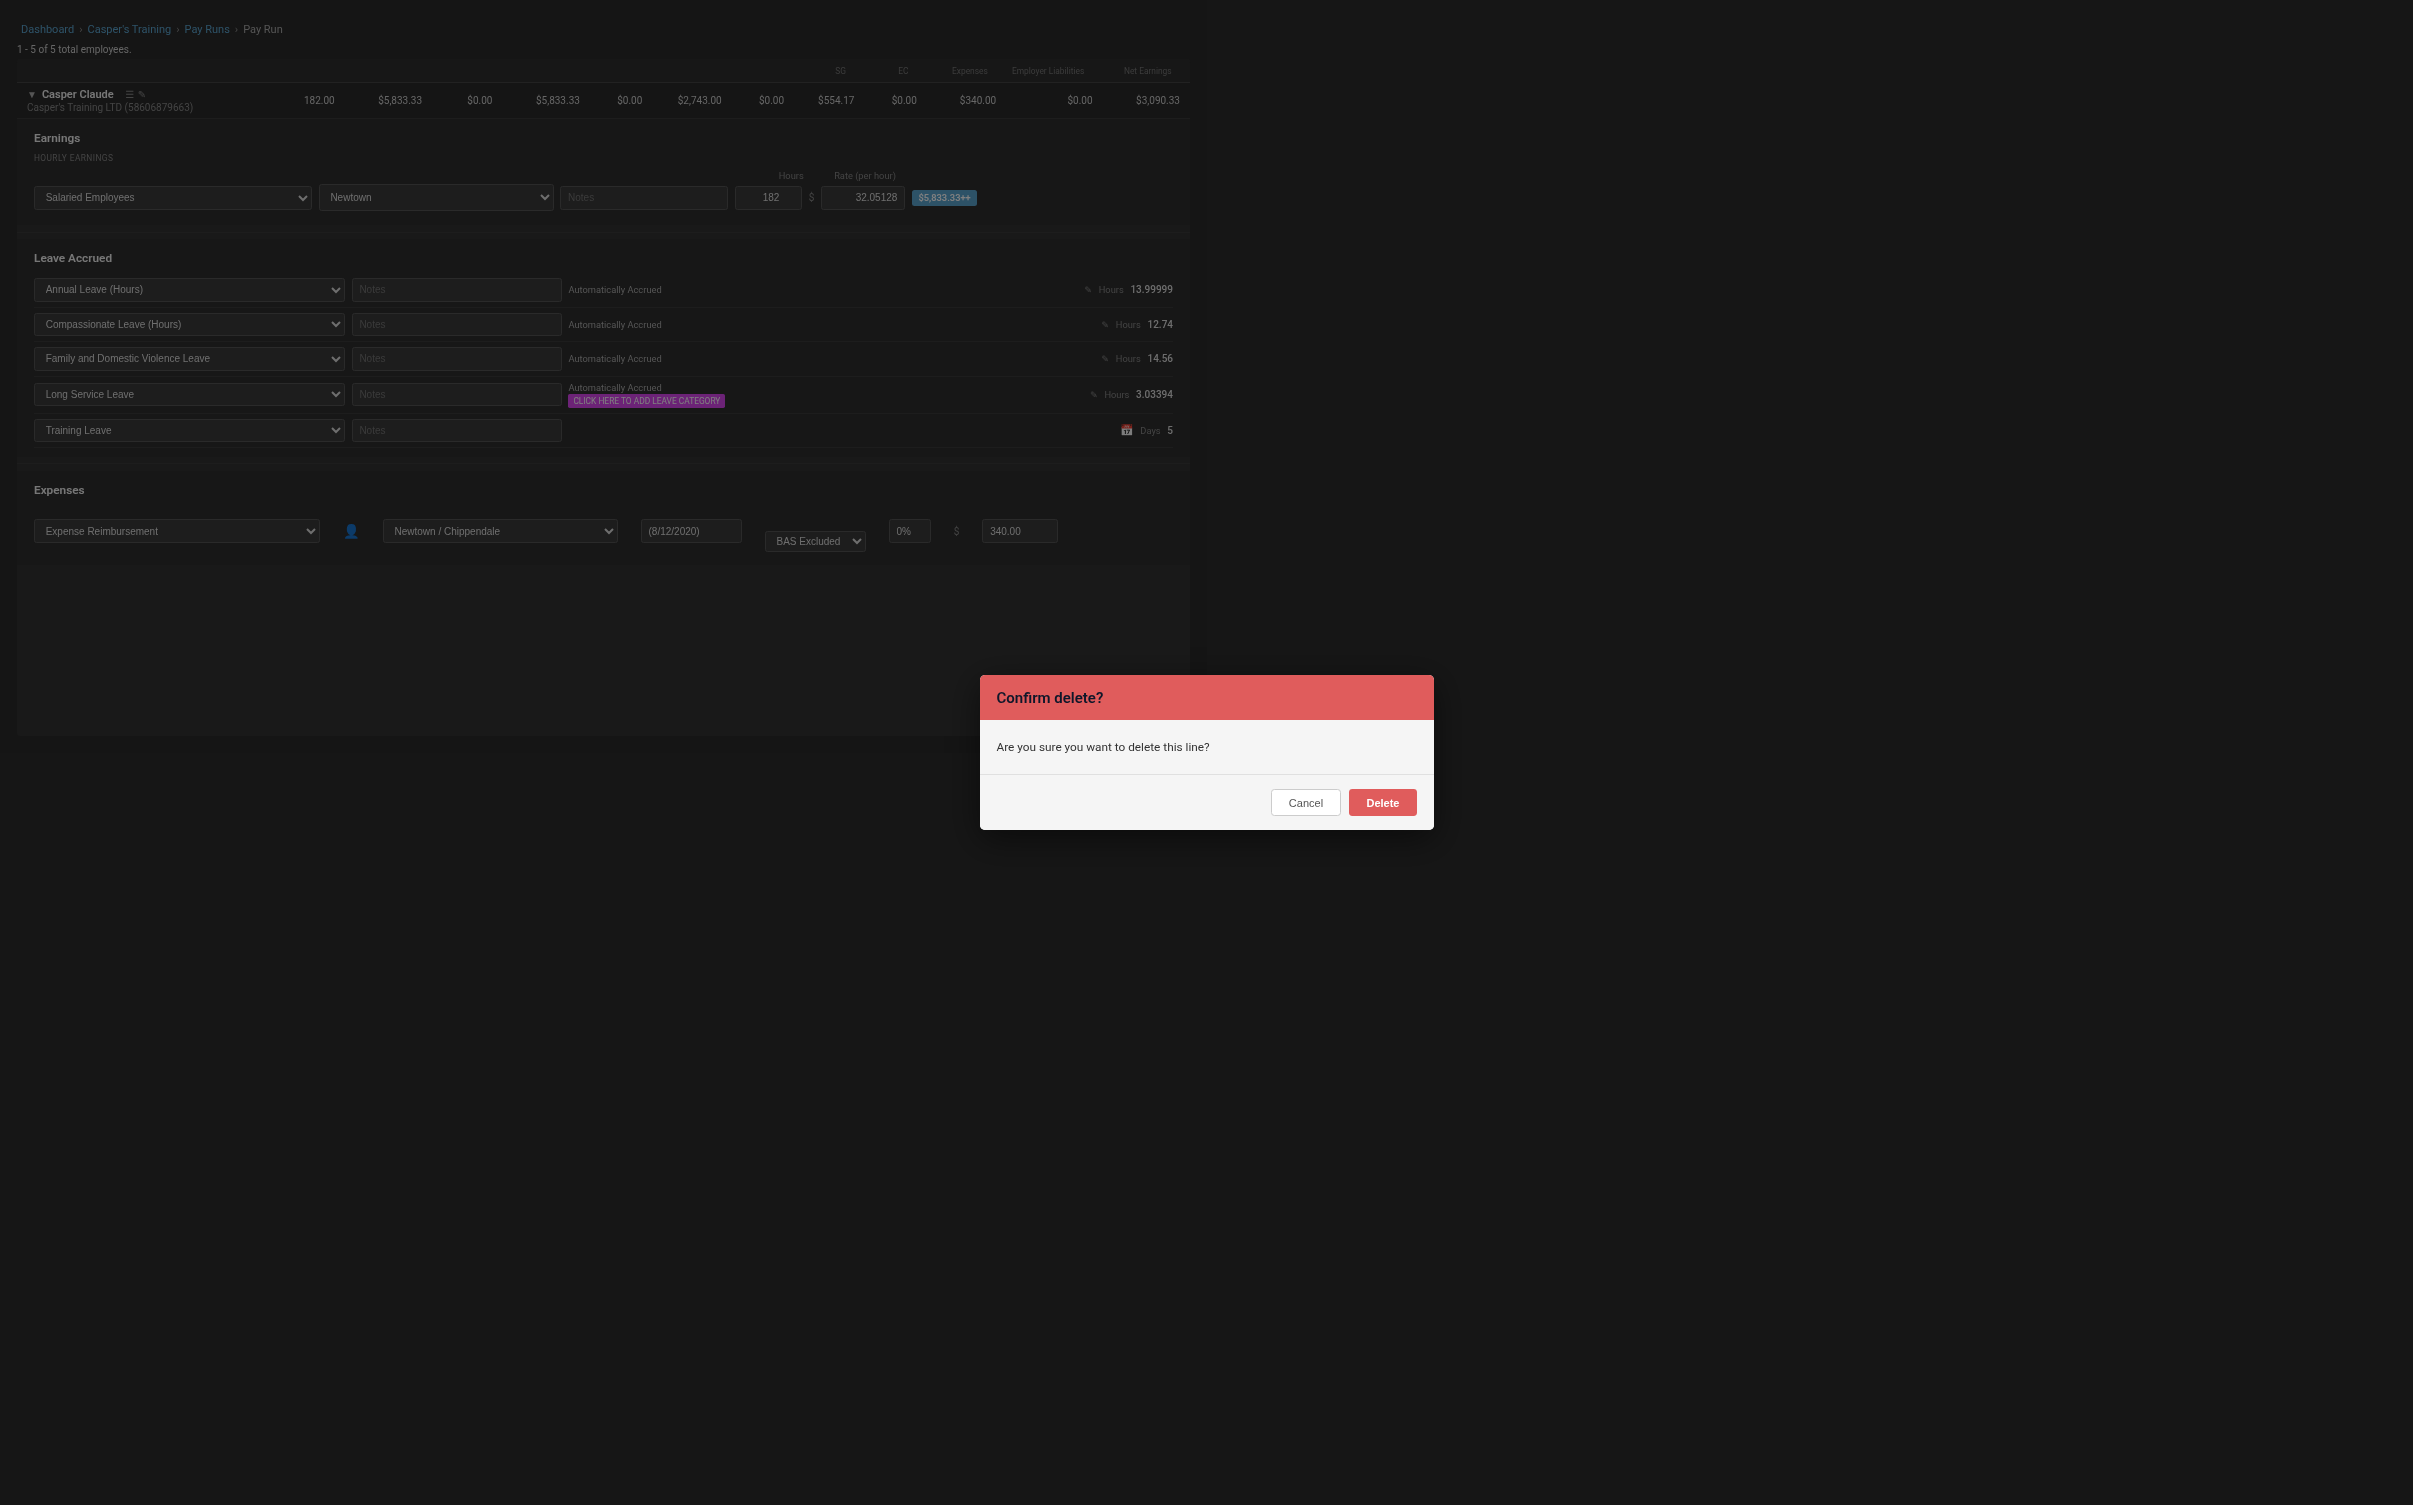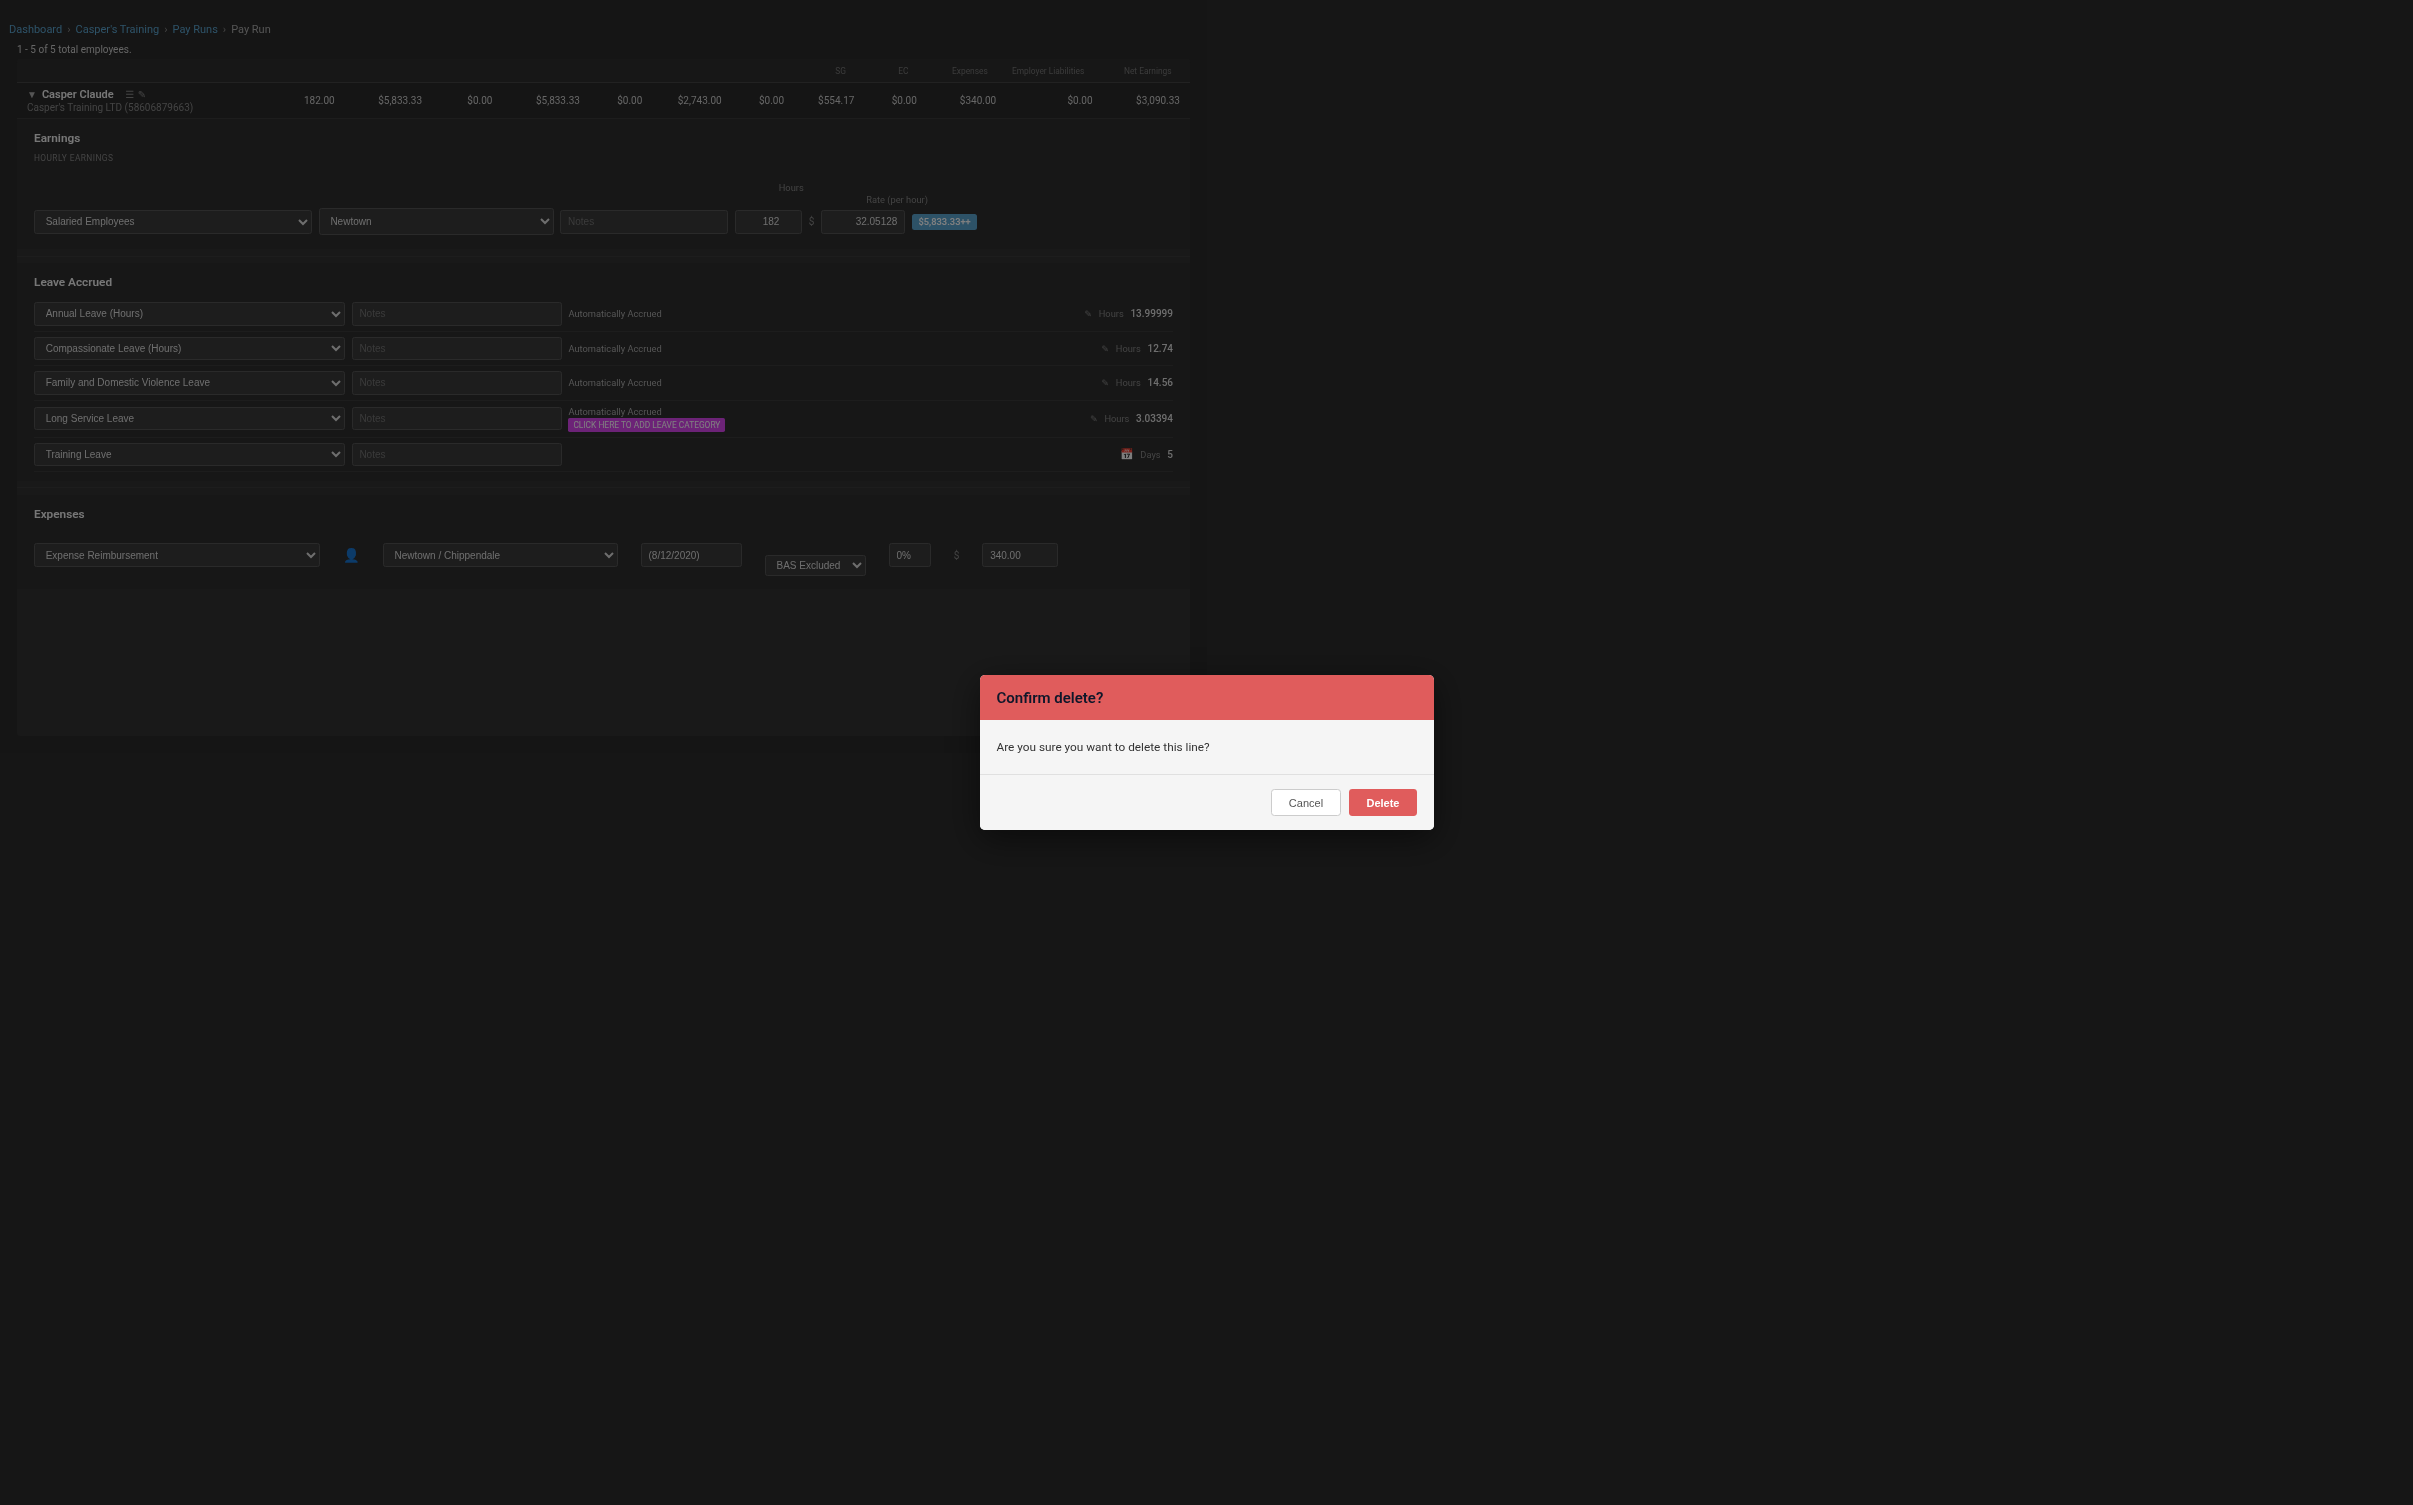--- a/index.html
+++ b/index.html
@@ -17,21 +17,21 @@
       position: absolute;
       inset: 0;
       background: #2a2a2a;
       opacity: 0.95;
     }
 
     
     .breadcrumb {
       position: absolute;
       top: 23px;
-      left: 9px;
+      left: 21px;
       display: flex;
       align-items: center;
       gap: 5px;
       font-size: 11px;
     }
     .breadcrumb a {
       color: #5ba4cf;
       text-decoration: none;
     }
     .breadcrumb .sep {
@@ -142,21 +142,21 @@
       margin-bottom: 3.4px;
       font-size: 9.3px;
       color: #888;
       padding-left: 1.7px;
     }
 
     .col-h-type { width: 278px; }
     .col-h-loc { width: 235px; }
     .col-h-notes { width: 168px; }
     .col-h-hours { width: 67px; text-align: right; }
-    .col-h-rate { width: 126px; text-align: center; margin-top: 24px; }
+    .col-h-rate { width: 126px; text-align: left; }
 
     select, input[type="text"], input[type="number"] {
       background: #3a3a3a;
       border: 0.8px solid #555;
       border-radius: 2.5px;
       color: #ddd;
       font-size: 10px;
       padding: 3.4px 6.7px;
       outline: none;
     }

